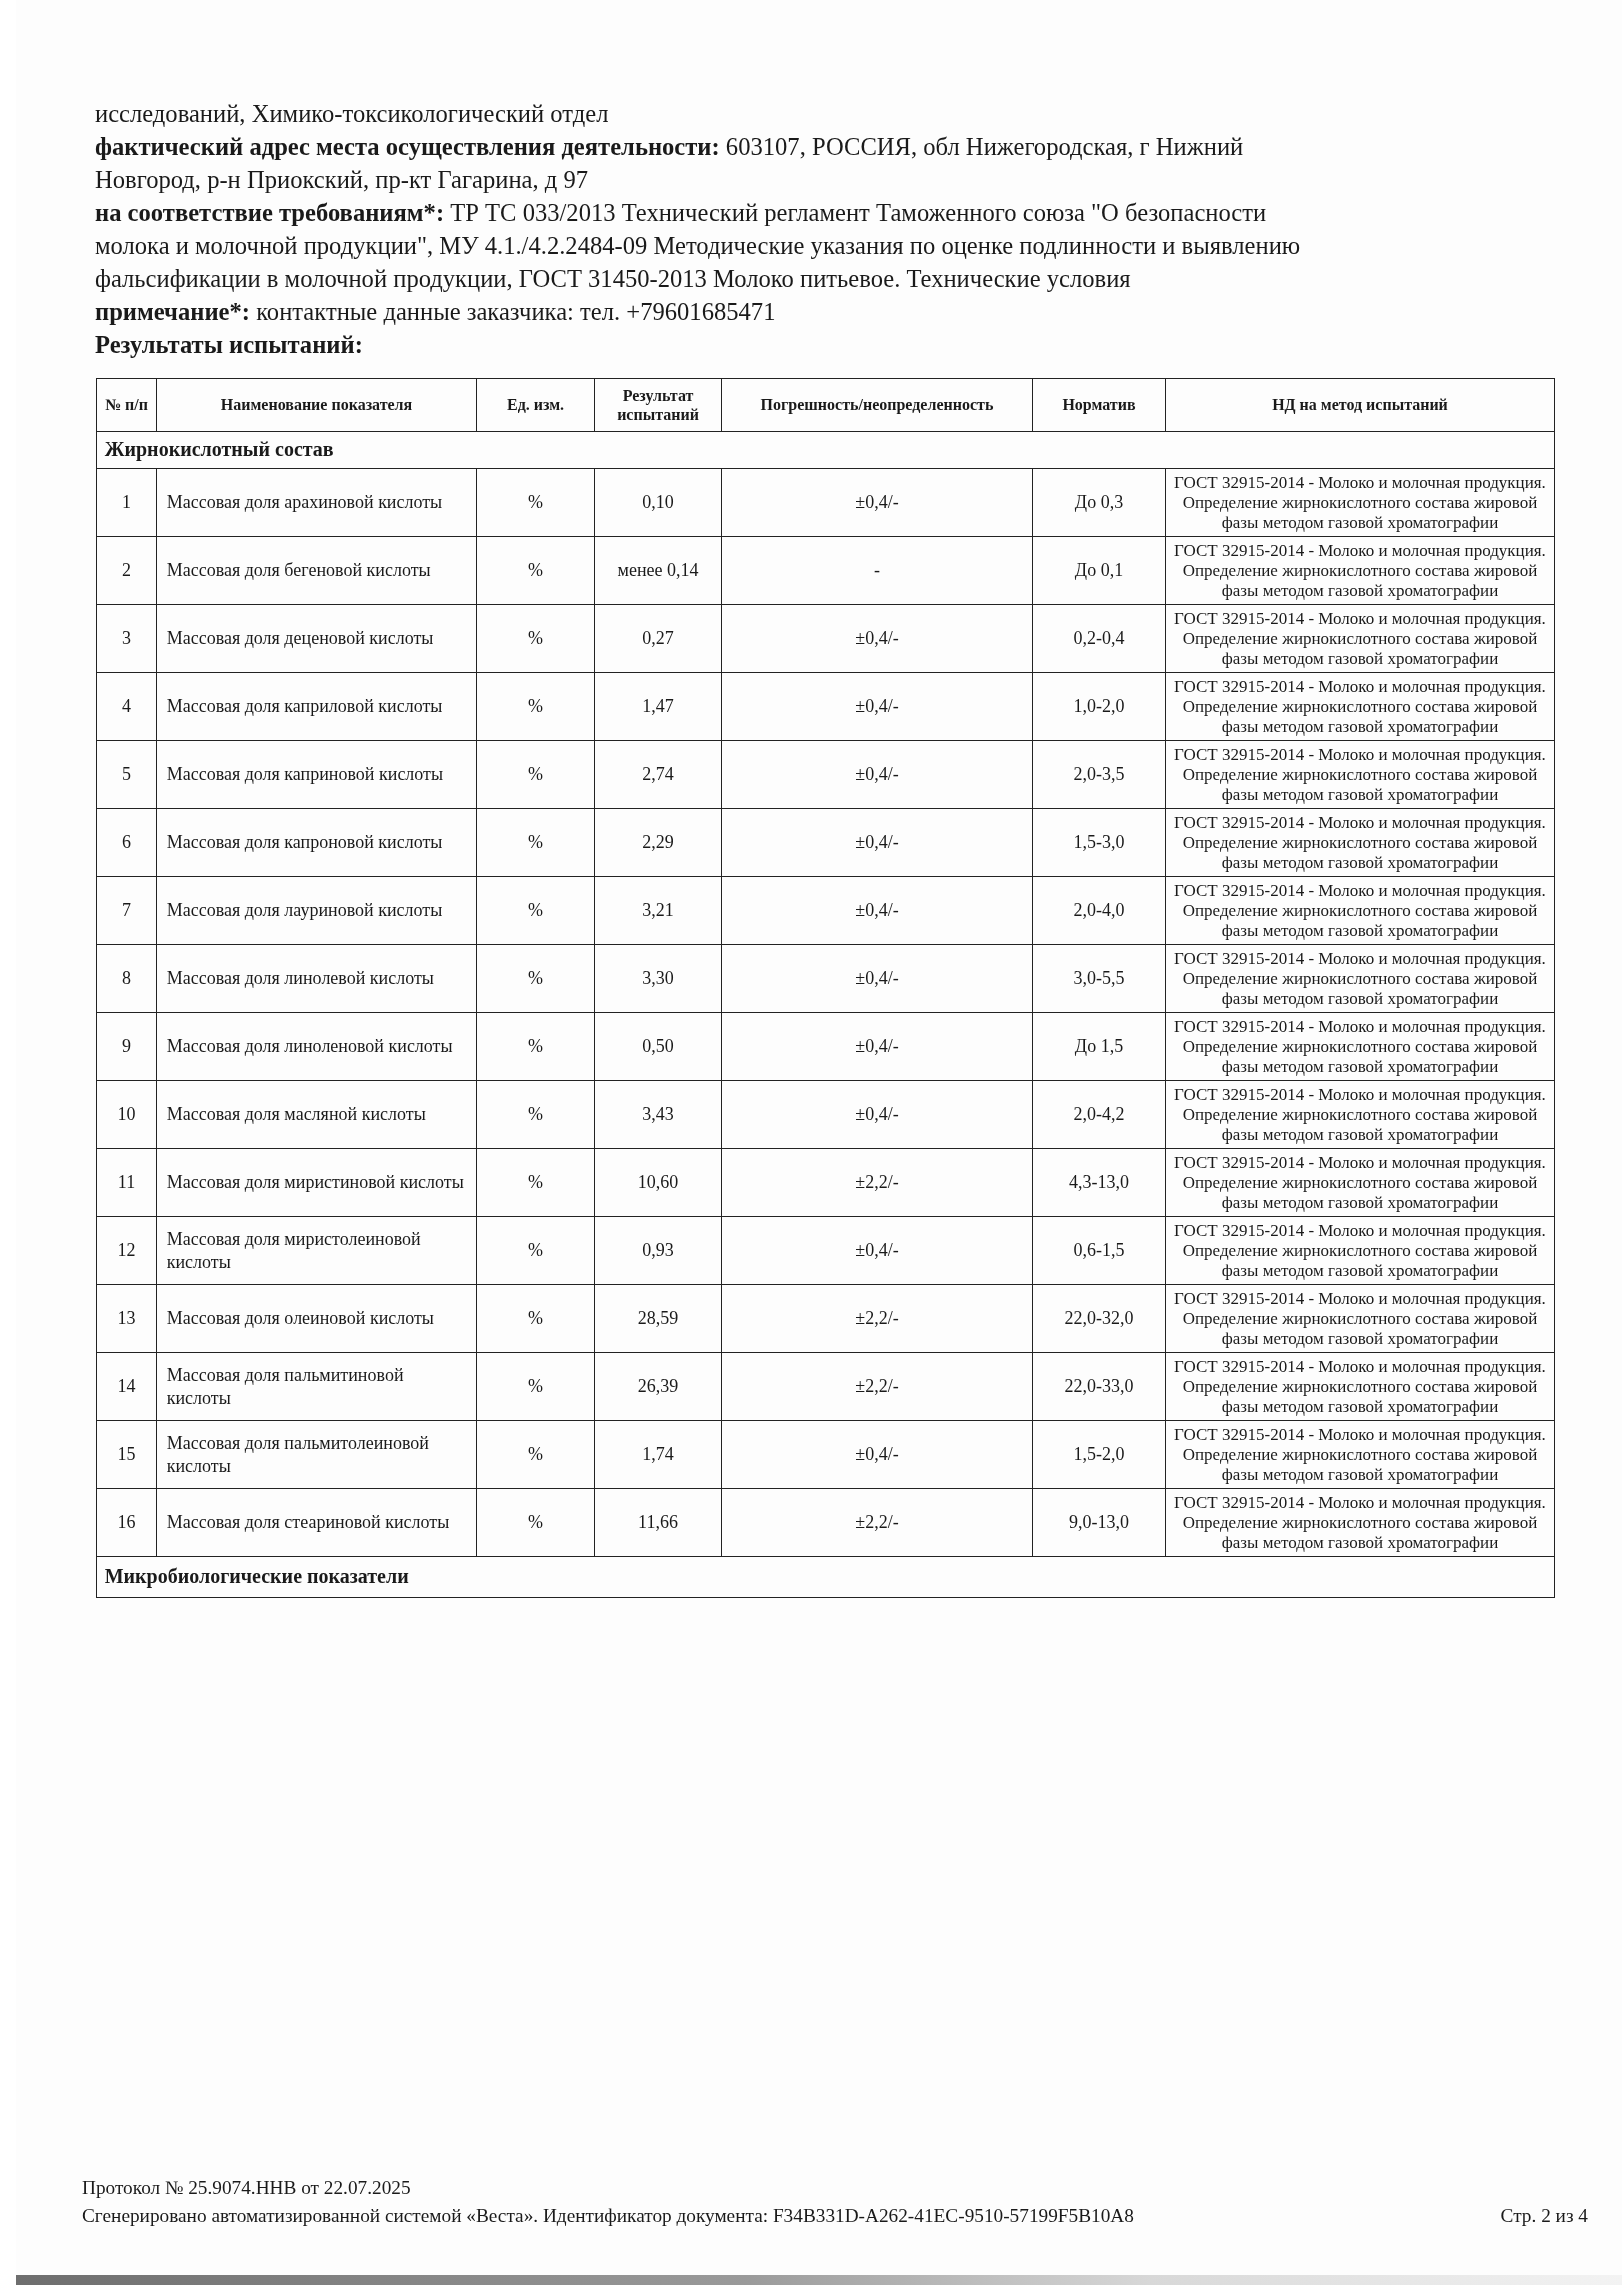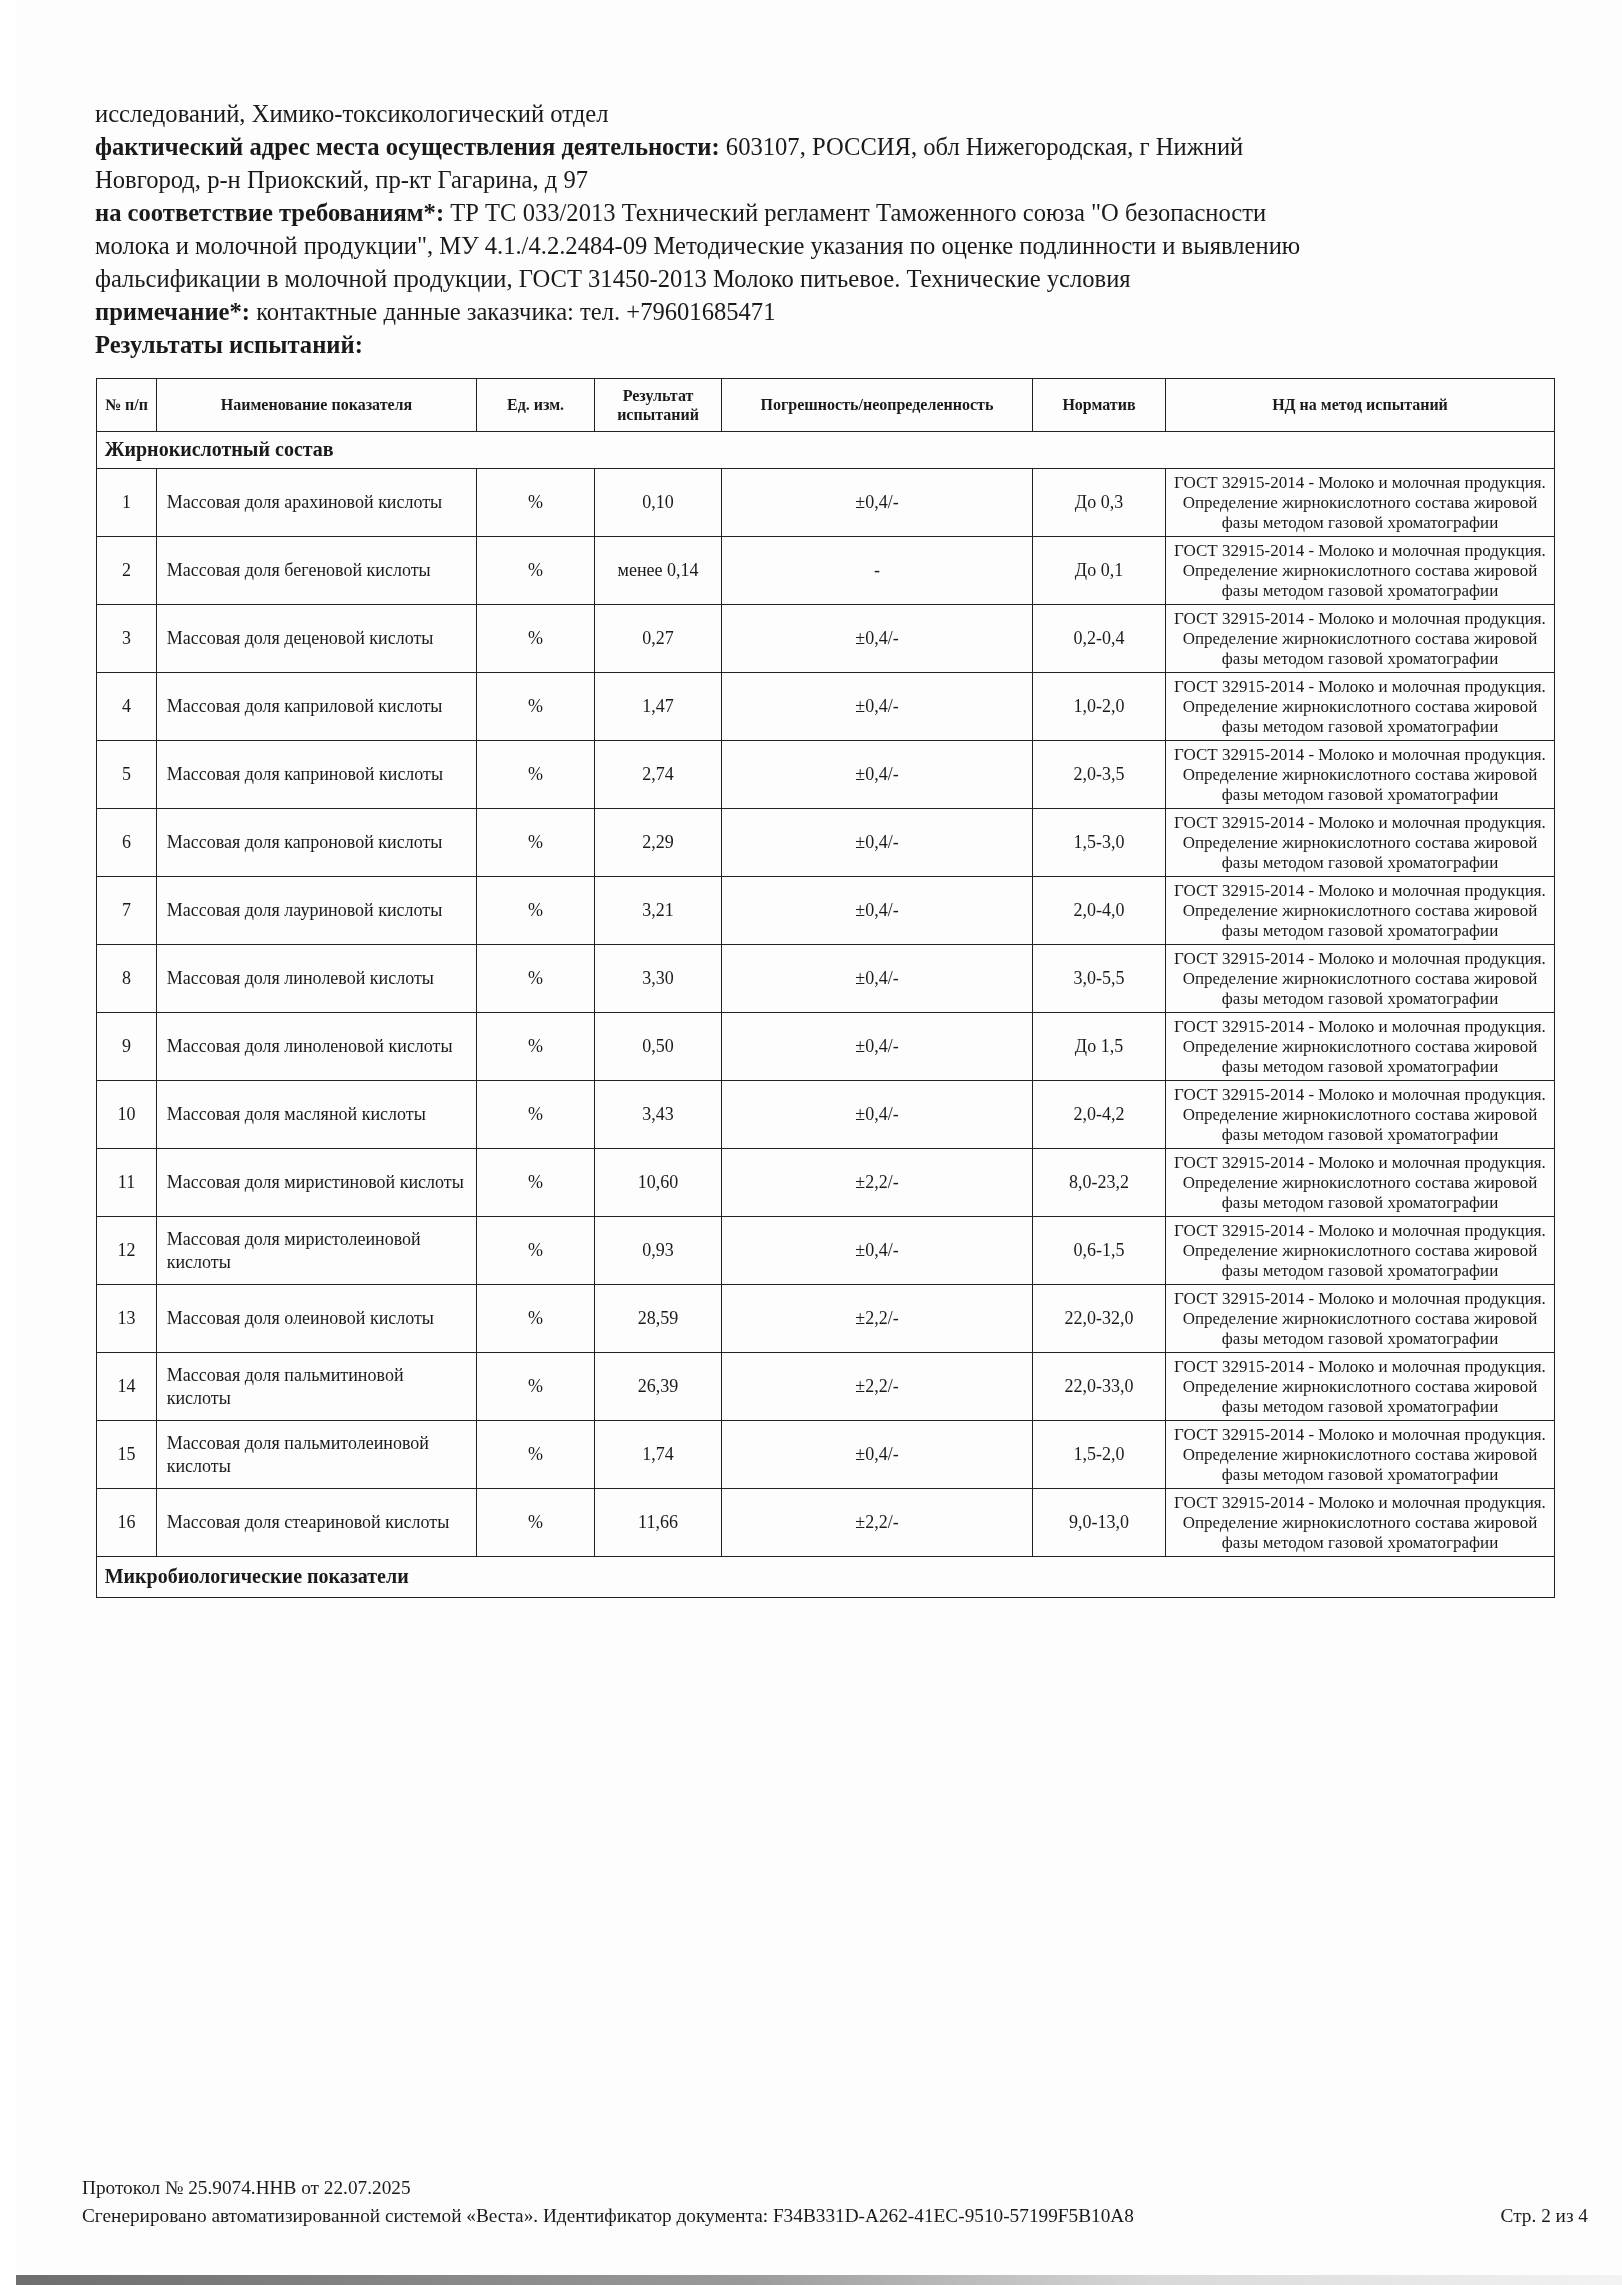--- a/index.html
+++ b/index.html
@@ -174,21 +174,21 @@
           <td class="err">±0,4/-</td>
           <td class="norm">2,0-4,2</td>
           <td class="method">ГОСТ 32915-2014 - Молоко и молочная продукция. Определение жирнокислотного состава жировой фазы методом газовой хроматографии</td>
         </tr>
         <tr class="row">
           <td class="num">11</td>
           <td class="name">Массовая доля миристиновой кислоты</td>
           <td class="unit">%</td>
           <td class="val">10,60</td>
           <td class="err">±2,2/-</td>
-          <td class="norm">8,0-23,2</td>
+          <td class="norm">4,3-13,0</td>
           <td class="method">ГОСТ 32915-2014 - Молоко и молочная продукция. Определение жирнокислотного состава жировой фазы методом газовой хроматографии</td>
         </tr>
         <tr class="row">
           <td class="num">12</td>
           <td class="name">Массовая доля миристолеиновой кислоты</td>
           <td class="unit">%</td>
           <td class="val">0,93</td>
           <td class="err">±0,4/-</td>
           <td class="norm">0,6-1,5</td>
           <td class="method">ГОСТ 32915-2014 - Молоко и молочная продукция. Определение жирнокислотного состава жировой фазы методом газовой хроматографии</td>

